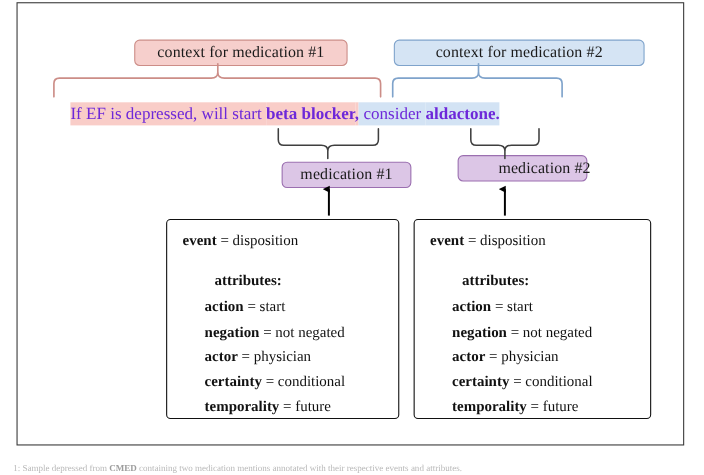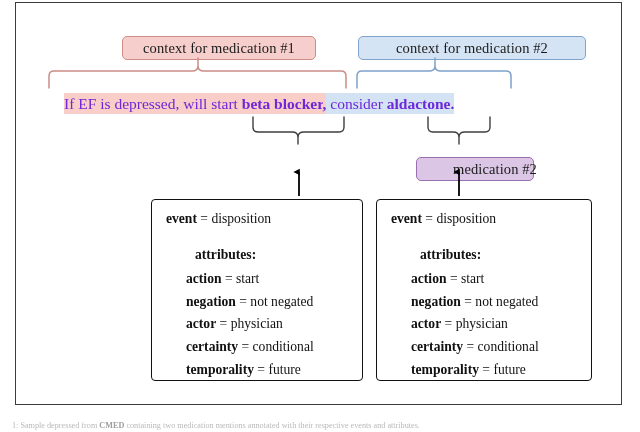--- a/index.html
+++ b/index.html
@@ -62,21 +62,21 @@
   #chip-med-1 {
     left: 240px;
     top: 144px;
     width: 118px;
     height: 24px;
     background: #dcc6e6;
     border-color: #9b6fb0;
   }
   #chip-med-2 {
     left: 400px;
-    top: 154px;
+    top: 138px;
     width: 118px;
     height: 24px;
     background: #dcc6e6;
     border-color: #9b6fb0;
     padding-left: 40px;
   }
 
   
   #sentence-line {
     position: absolute;
@@ -149,20 +149,21 @@
 <body>
 
 <div id="figure-frame">
 
   <div class="chip" id="chip-context-1">context for medication #1</div>
 
   <div class="chip" id="chip-context-2">context for medication #2</div>
 
   <div id="sentence-line"><span class="seg hl-pink">If EF is depressed, will start </span><span class="seg hl-pink med-term">beta blocker</span><span class="seg hl-pink med-term">,</span><span class="seg hl-blue"> consider </span><span class="seg hl-blue med-term">aldactone</span><span class="seg hl-blue med-term">.</span></div>
 
+  <div class="chip" id="chip-med-1">medication #1</div>
 
   <div class="chip" id="chip-med-2">medication #2</div>
 
   <div class="anno-box" id="anno-box-1">
     <div class="anno-event"><span class="k">event</span><span class="v"> = </span><span class="v">disposition</span></div>
 
     <div class="anno-attr-header k">attributes:</div>
 
     <div class="anno-attr-row"><span class="k">action</span><span class="v"> = </span><span class="v">start</span></div>
 

